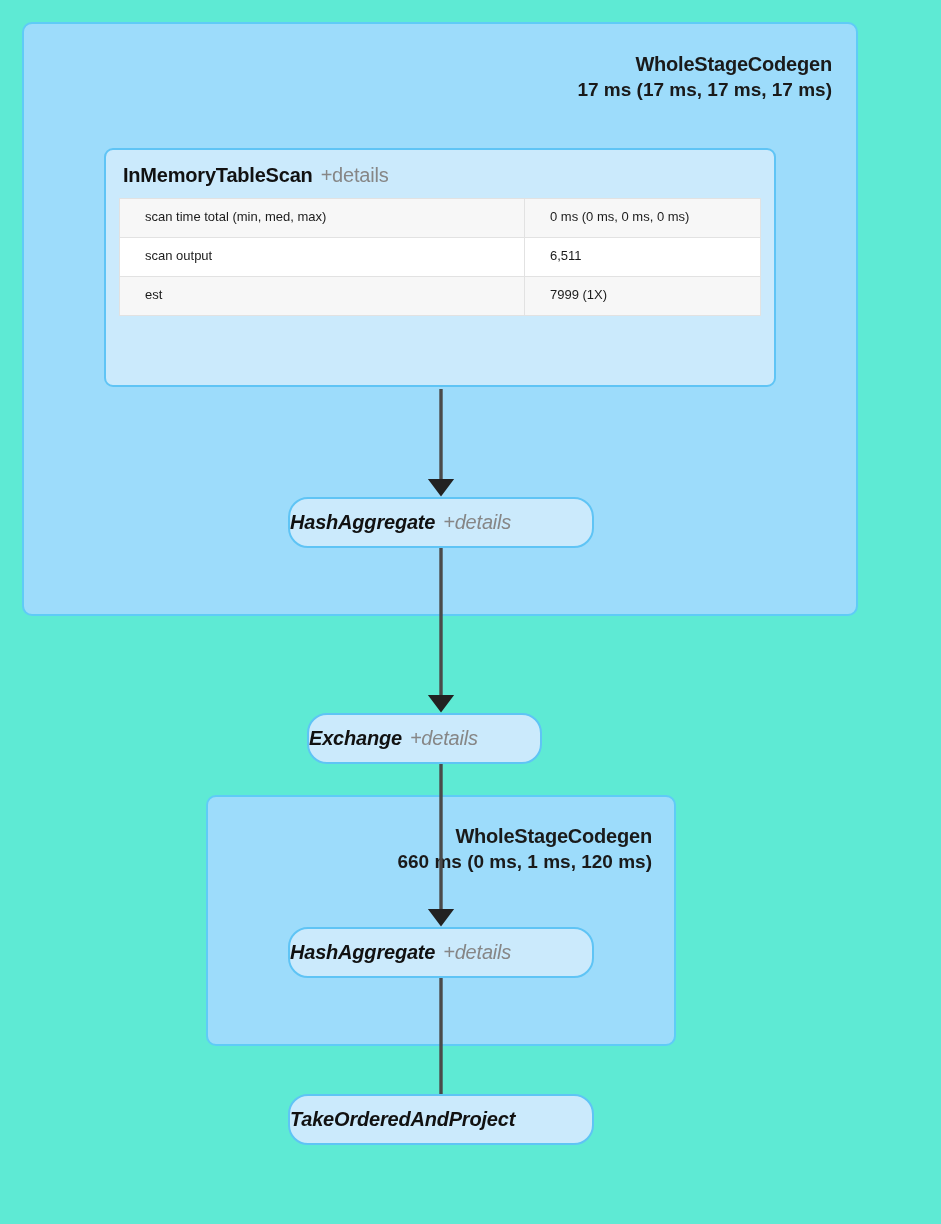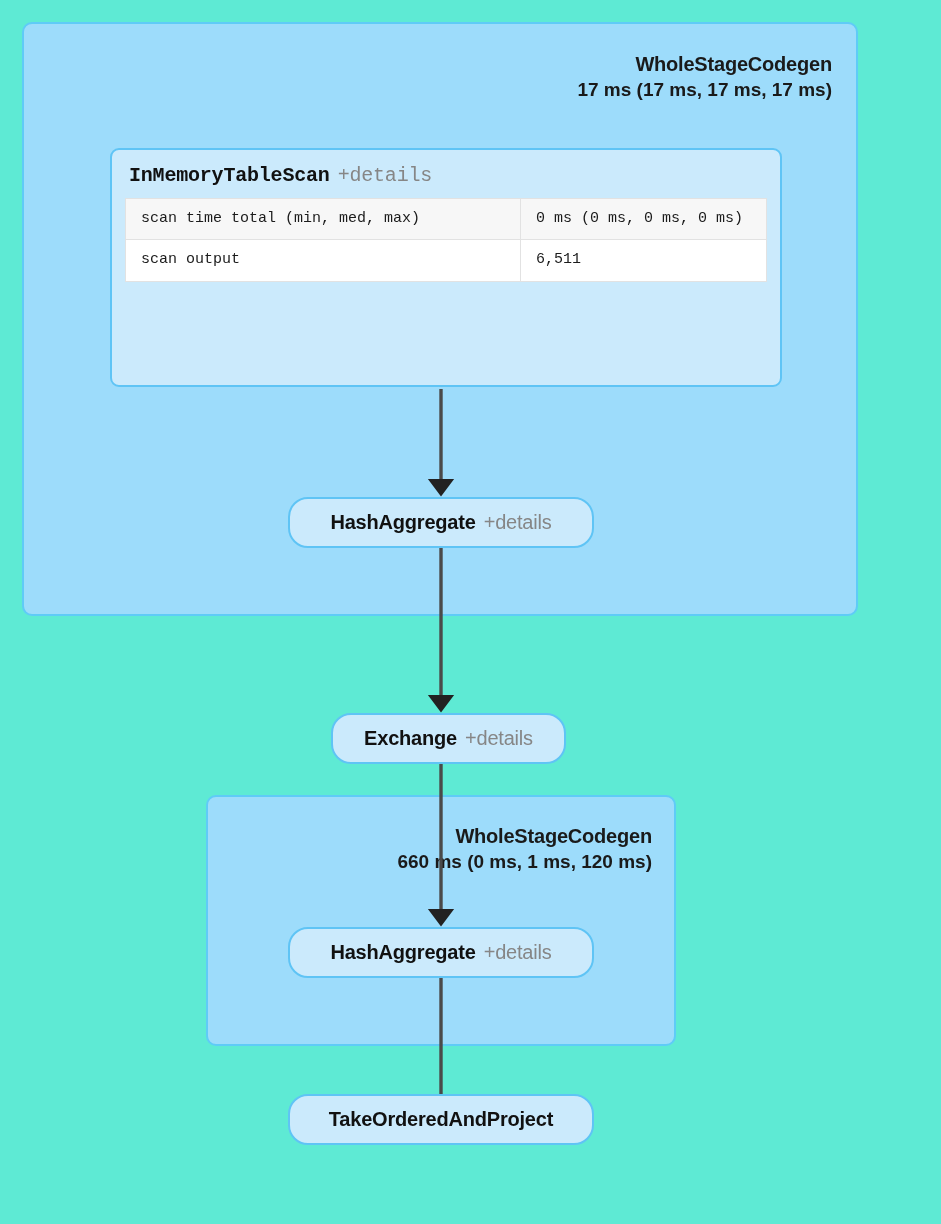--- a/index.html
+++ b/index.html
@@ -49,22 +49,22 @@
 
   
   .node {
     position: absolute;
     background: #cbeafc;
     border: 2px solid #5fc4f5;
     border-radius: 20px;
     box-sizing: border-box;
     display: flex;
     align-items: center;
-    justify-content: center;
     white-space: nowrap;
+    font-style: italic;
   }
   .node-title {
     font-size: 20px;
     font-weight: bold;
     color: #111111;
     letter-spacing: -0.2px;
   }
   .node-details {
     font-size: 20px;
     font-weight: normal;
@@ -87,23 +87,23 @@
     margin: 2px 0 11px 4px;
   }
   .metrics-table {
     width: 100%;
     border-collapse: collapse;
     background: #ffffff;
     table-layout: fixed;
   }
   .metrics-table td {
     border: 1px solid #e2e2e2;
-    font-size: 15px;
+    font-size: 13px;
     color: #1b1b1b;
-    padding: 11px 13px 12px 15px;
+    padding: 11px 13px 12px 25px;
     line-height: 1.15;
     white-space: nowrap;
     overflow: hidden;
   }
   .metrics-table tr.odd td { background: #f7f7f7; }
   .metrics-table tr.even td { background: #ffffff; }
   .metrics-table td.col-key { width: 366px; }
 
   
   .edge {
@@ -120,33 +120,37 @@
 
 <div id="canvas">
 
   <div class="stage-box" style="left:22px; top:22px; width:836px; height:594px;"></div>
 
   <div class="stage-label" style="left:420px; top:52px; width:412px;">
     <div class="stage-title">WholeStageCodegen</div>
     <div class="stage-metric">17 ms (17 ms, 17 ms, 17 ms)</div>
   </div>
 
-  <div class="node-block" style="left:110px; top:148px; width:672px; height:239px;font-family:Liberation Mono, monospace;">
+  <div class="node-block" style="left:104px; top:148px; width:672px; height:239px;">
     <div class="node-block-head">
       <span class="node-title">InMemoryTableScan</span><span class="node-details">+details</span>
     </div>
     <table class="metrics-table">
       <tbody>
           <tr class="odd">
         <td class="col-key">scan time total (min, med, max)</td>
         <td class="col-val">0 ms (0 ms, 0 ms, 0 ms)</td>
       </tr>
       <tr class="even">
         <td class="col-key">scan output</td>
         <td class="col-val">6,511</td>
+      </tr>
+      <tr class="odd">
+        <td class="col-key">est</td>
+        <td class="col-val">7999 (1X)</td>
       </tr>
     </tbody>
       </table>
   </div>
 
   <div class="stage-box" style="left:206px; top:795px; width:470px; height:251px;"></div>
 
   <div class="stage-label" style="left:240px; top:824px; width:412px;">
     <div class="stage-title">WholeStageCodegen</div>
     <div class="stage-metric">660 ms (0 ms, 1 ms, 120 ms)</div>
@@ -166,21 +170,21 @@
     <line x1="441" y1="764" x2="441" y2="917" stroke="#4a4a4a" stroke-width="3.4" marker-end="url(#arrowhead)"></line>
 
     <line x1="441" y1="978" x2="441" y2="1133" stroke="#4a4a4a" stroke-width="3.4" marker-end="url(#arrowhead)"></line>
   </svg>
 
   <div class="node" style="left:288px; top:497px; width:306px; height:51px;">
     <span class="node-title">HashAggregate</span>
     <span class="node-details">+details</span>
   </div>
 
-  <div class="node" style="left:331px; top:713px; width:235px; height:51px;">
+  <div class="node" style="left:307px; top:713px; width:235px; height:51px;">
     <span class="node-title">Exchange</span>
     <span class="node-details">+details</span>
   </div>
 
   <div class="node" style="left:288px; top:927px; width:306px; height:51px;">
     <span class="node-title">HashAggregate</span>
     <span class="node-details">+details</span>
   </div>
 
   <div class="node" style="left:288px; top:1094px; width:306px; height:51px;">

